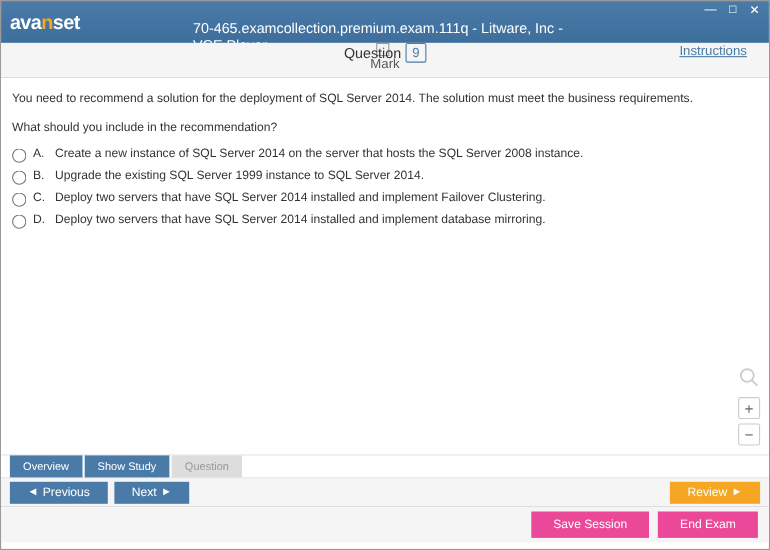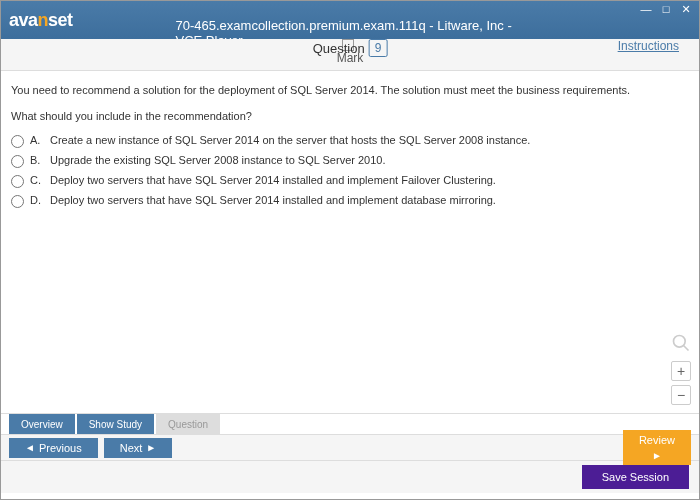--- a/index.html
+++ b/index.html
@@ -31,27 +31,27 @@
     .zoom-controls { position: absolute; right: 8px; bottom: 8px; display: flex; flex-direction: column; gap: 4px; align-items: center; }
     .zoom-btn { width: 20px; height: 20px; border: 1px solid #ccc; background: #fff; display: flex; align-items: center; justify-content: center; cursor: pointer; font-size: 14px; color: #666; border-radius: 2px; }
     .search-icon { width: 20px; height: 20px; color: #ccc; margin-bottom: 4px; }
     
     .tab-bar { background: #fff; border-top: 1px solid #ddd; height: 22px; display: flex; align-items: stretch; font-size: 10px; padding-left: 8px; border-bottom: 1px solid #ddd; }
     .tab { padding: 3px 12px; cursor: pointer; color: #fff; background: #4a7ba8; margin-right: 2px; display: flex; align-items: center; }
     .tab.inactive { background: #ddd; color: #999; }
     
     .nav-bar { background: #f5f5f5; height: 26px; display: flex; align-items: center; padding: 0 8px; gap: 6px; border-bottom: 1px solid #ddd; }
     .nav-btn { background: #4a7ba8; color: #fff; border: none; padding: 4px 16px; font-size: 11px; cursor: pointer; display: flex; align-items: center; gap: 4px; }
-    .nav-btn.orange { background: #f5a623; flex-direction: column; }
+    .nav-btn.orange { background: #f5a623; }
     .spacer { flex: 1; }
     .nav-btn .arrow { font-size: 10px; }
     .checkbox-small { width: 10px; height: 10px; background: #fff; display: inline-block; }
     
     .bottom-bar { background: #f5f5f5; height: 32px; display: flex; align-items: center; justify-content: flex-end; padding: 0 10px; gap: 8px; }
-    .bottom-btn { background: #4c1d95; color: #fff; border: none; padding: 6px 20px; font-size: 11px; cursor: pointer; }
+    .bottom-btn { background: #ec4899; color: #fff; border: none; padding: 6px 20px; font-size: 11px; cursor: pointer; }
   </style>
 </head>
 <body>
 
 <div class="titlebar">
   <div class="logo">
     <span>ava</span><span class="orange">n</span><span>set</span>
   </div>
   <div class="title-text">70-465.examcollection.premium.exam.111q - Litware, Inc - VCE Player</div>
   <div class="window-controls">
@@ -79,21 +79,21 @@
       <input type="radio" name="answer" style="">
       <div class="option-label">
         <span class="option-letter">A.</span>
         <span>Create a new instance of SQL Server 2014 on the server that hosts the SQL Server 2008 instance.</span>
       </div>
     </div>
     <div class="option">
       <input type="radio" name="answer" style="">
       <div class="option-label">
         <span class="option-letter">B.</span>
-        <span>Upgrade the existing SQL Server 2008 instance to SQL Server 2010.</span>
+        <span>Upgrade the existing SQL Server 1999 instance to SQL Server 2014.</span>
       </div>
     </div>
     <div class="option">
       <input type="radio" name="answer" style="">
       <div class="option-label">
         <span class="option-letter">C.</span>
         <span>Deploy two servers that have SQL Server 2014 installed and implement Failover Clustering.</span>
       </div>
     </div>
     <div class="option">
@@ -134,13 +134,14 @@
     </button>
   <div class="spacer"></div>
   <button class="nav-btn orange">
       <span>Review</span>
       <span class="arrow">►</span>
     </button>
 </div>
 
 <div class="bottom-bar">
   <button class="bottom-btn">Save Session</button>
+  <button class="bottom-btn">End Exam</button>
 </div>
 
 </body></html>

